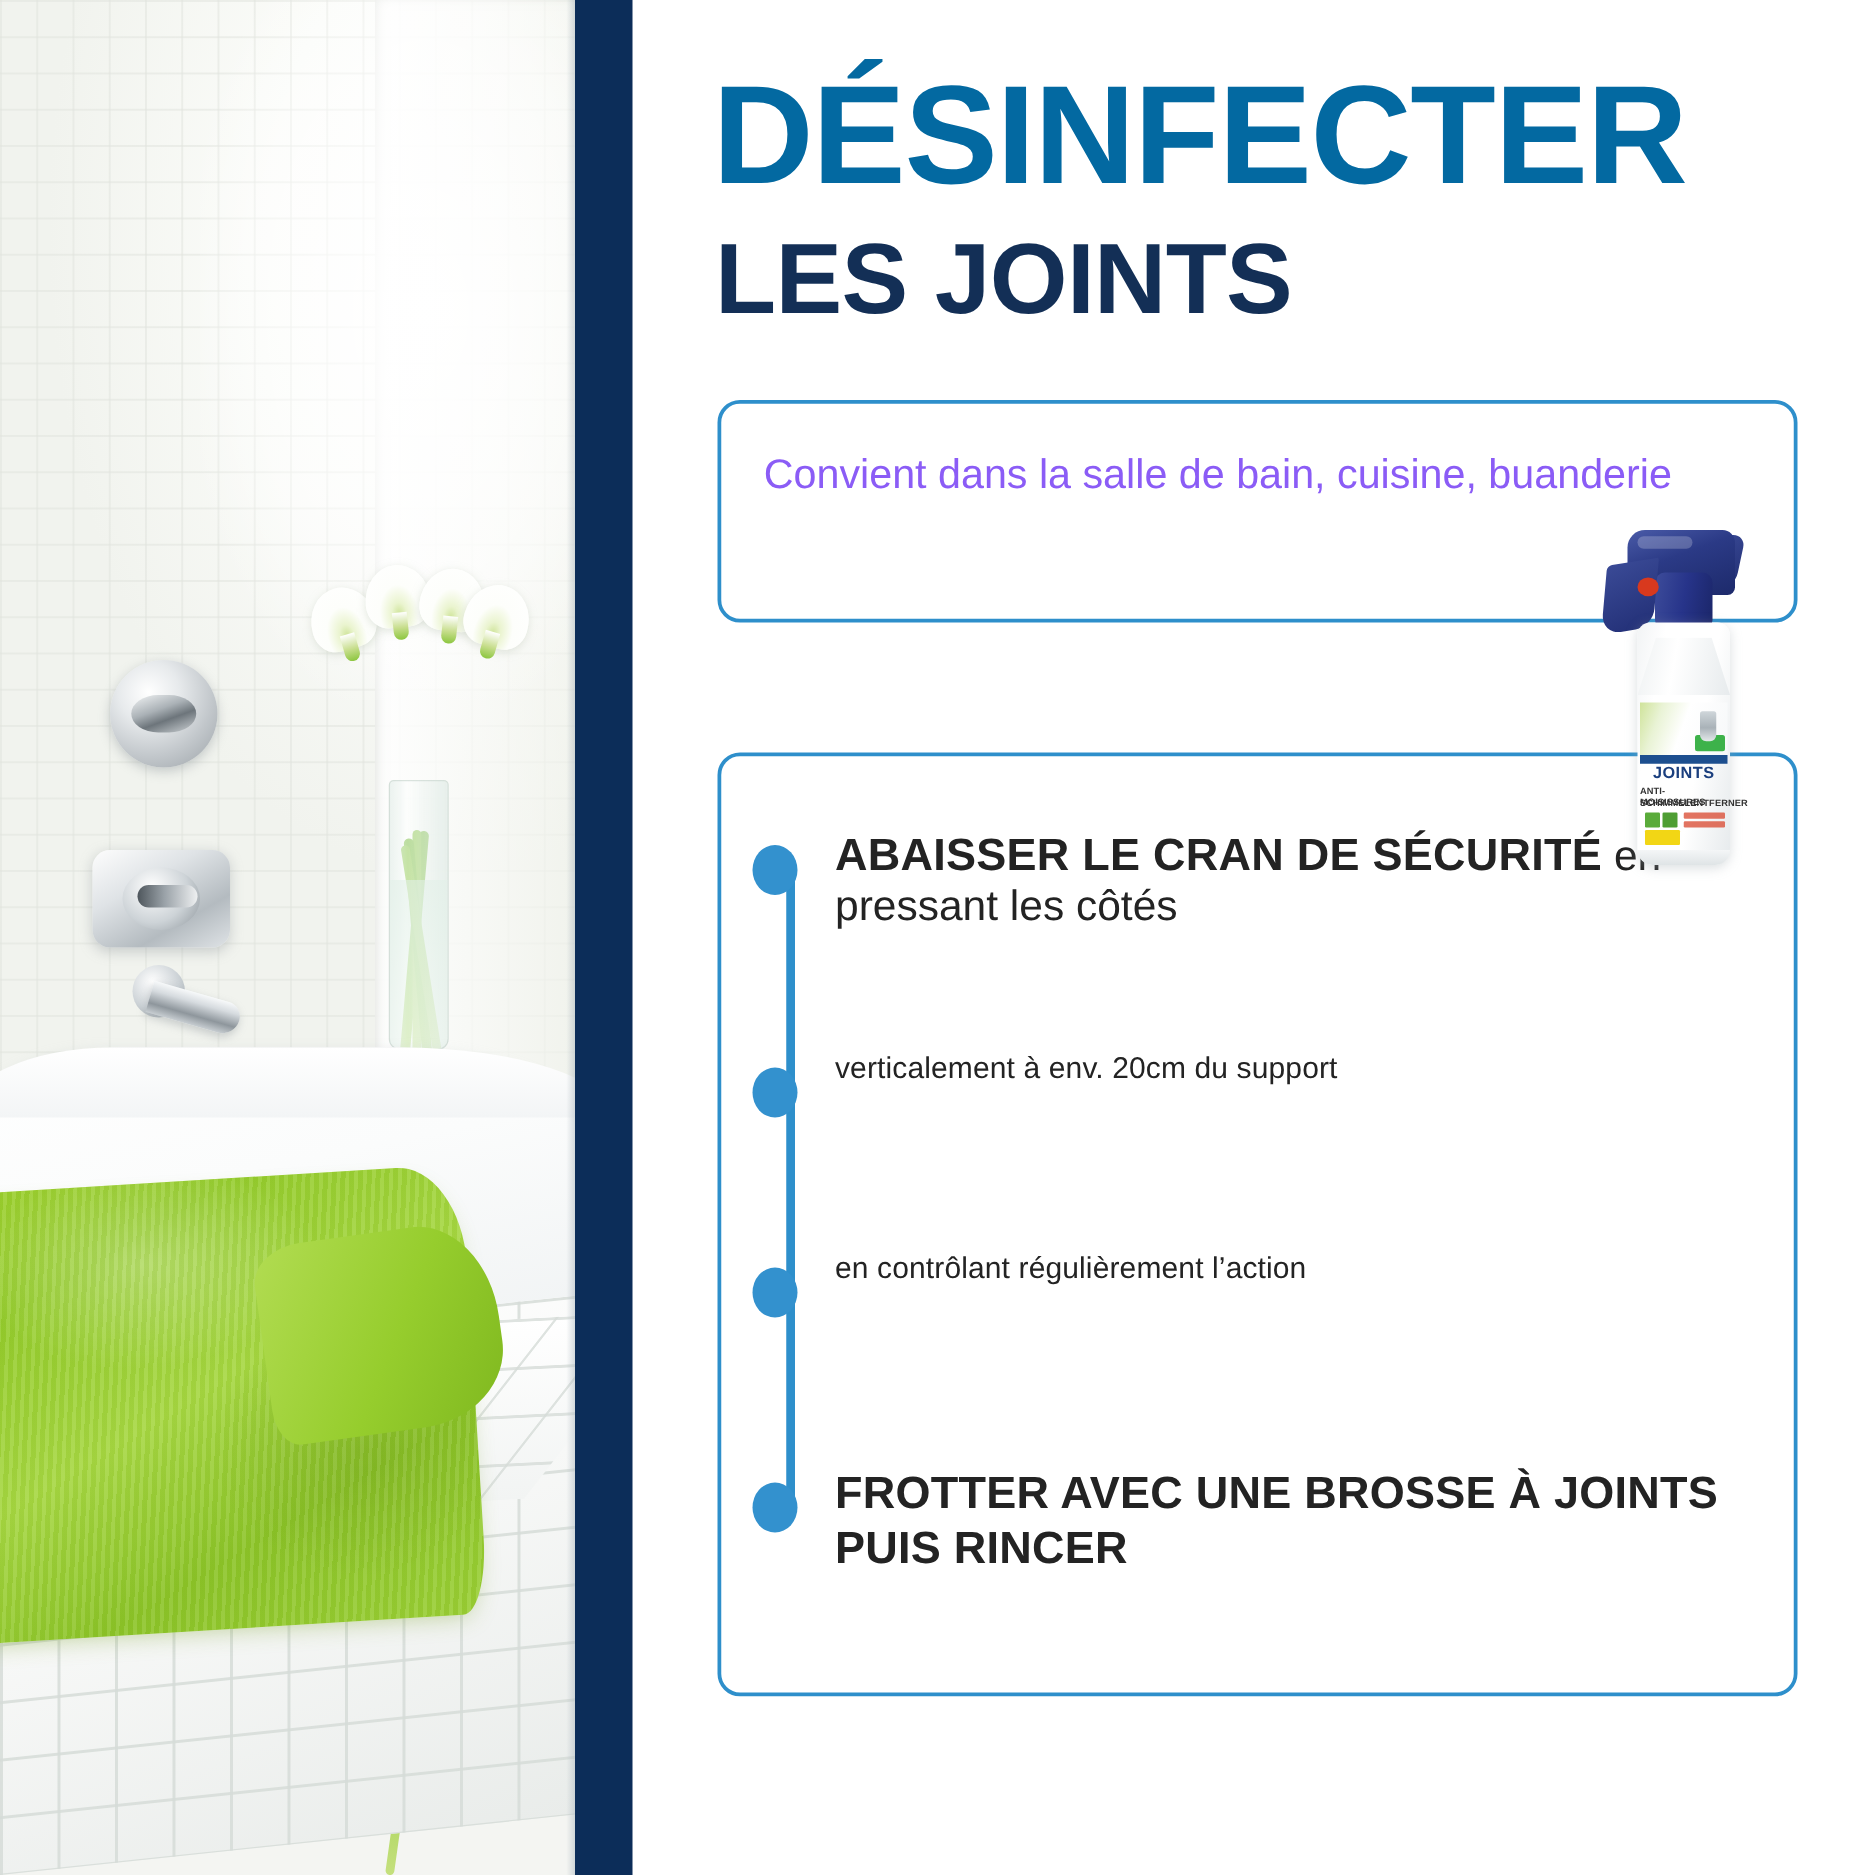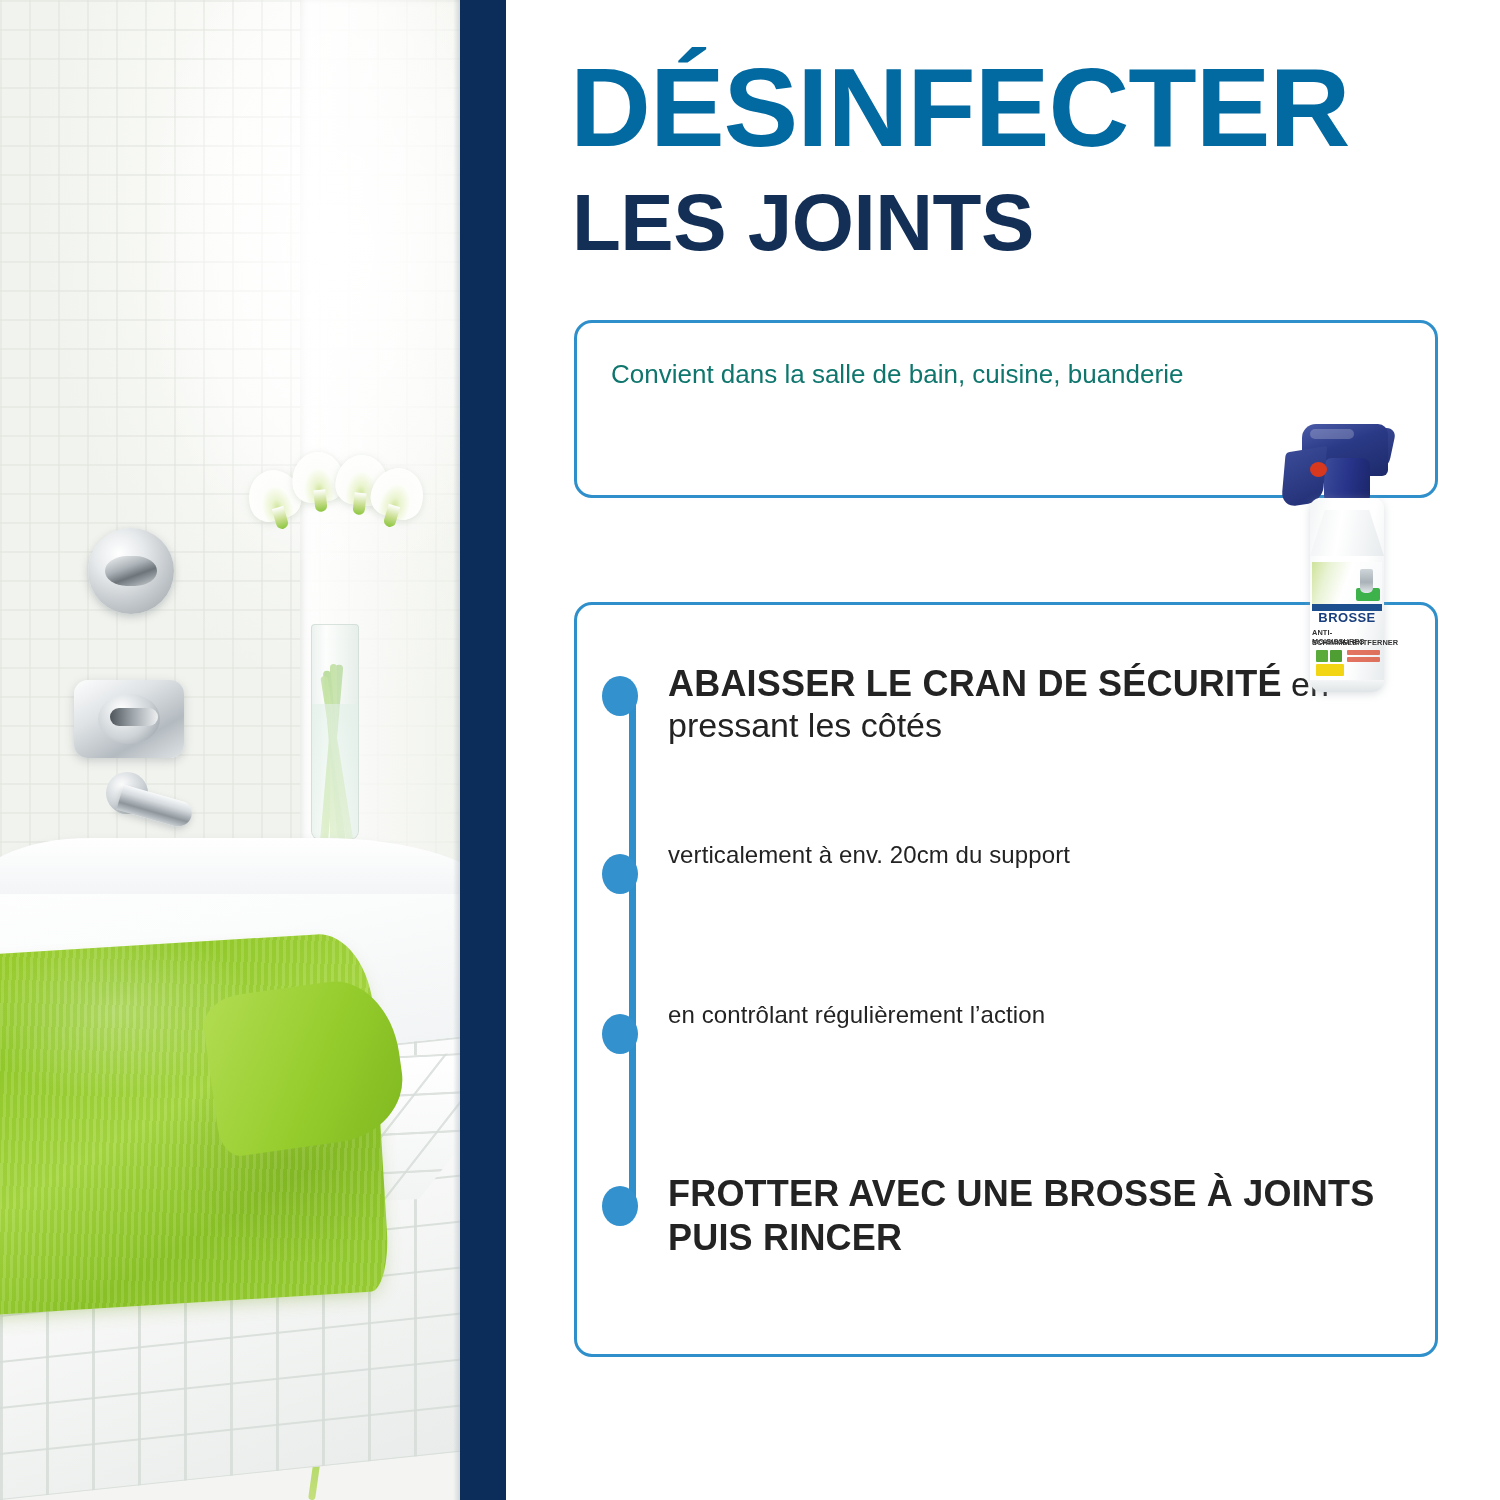--- a/index.html
+++ b/index.html
@@ -212,22 +212,22 @@
 
   .box {
     position: absolute;
     border: 3px solid #2e8fcb;
     border-radius: 18px;
     background: transparent;
   }
   .box-intro { left: 68px; top: 320px; width: 864px; height: 178px; }
   .intro-text {
     position: absolute; left: 34px; top: 34px; width: 800px;
-    font-size: 26px; line-height: 1.32;
-    color: #0f766e; font-weight: 400;
+    font-size: 33px; line-height: 1.32;
+    color: #8b5cf6; font-weight: 400;
   }
 
   .box-steps { left: 68px; top: 602px; width: 864px; height: 755px; }
 
   .timeline {
     position: absolute; left: 123px; top: 700px;
     width: 7px; height: 508px;
     background: #2e8fcb;
   }
 
@@ -434,21 +434,21 @@
       <div class="trigger-lever"></div>
       <div class="trigger-red"></div>
 
       <div class="bottle-body"></div>
       <div class="bottle-waist"></div>
 
       <div class="label-art">
         <div class="label-badge"></div>
       </div>
       <div class="label-blue"></div>
-      <div class="brand">BROSSE</div>
+      <div class="brand">JOINTS</div>
       <div class="prod-fr">ANTI-MOISISSURES</div>
       <div class="prod-de">SCHIMMELENTFERNER</div>
       <div class="eco-row">
         <div class="eco-a"></div>
         <div class="eco-b"></div>
         <div class="eco-txt"></div>
         <div class="eco-txt2"></div>
       </div>
       <div class="warn"></div>
       <div class="bottle-base"></div>

